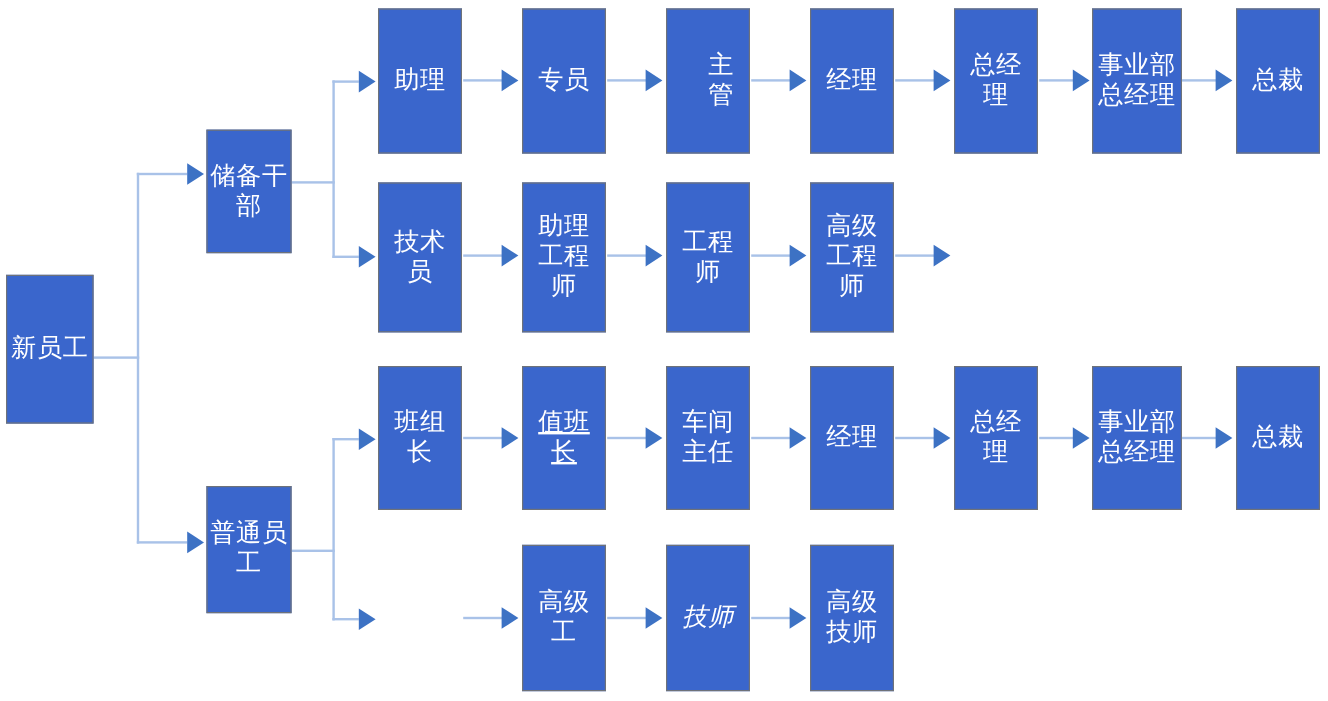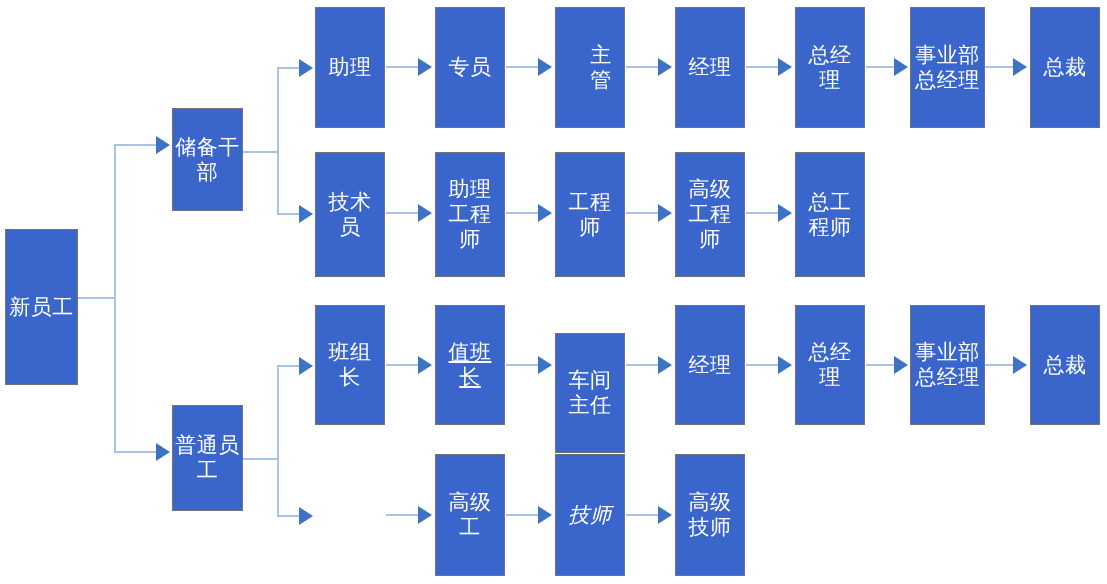--- a/index.html
+++ b/index.html
@@ -122,21 +122,21 @@
   <div class="hline" style="left:985px; top:364px; width:30px;"></div>
   <div class="arrow" style="left:1013px; top:356px;"></div>
 
   <div class="hline" style="left:386px; top:514px; width:34px;"></div>
   <div class="arrow" style="left:418px; top:506px;"></div>
   <div class="hline" style="left:506px; top:514px; width:34px;"></div>
   <div class="arrow" style="left:538px; top:506px;"></div>
   <div class="hline" style="left:626px; top:514px; width:34px;"></div>
   <div class="arrow" style="left:658px; top:506px;"></div>
 
-  <div class="node" style="left:5px; top:229px; width:73px; height:156px;">
+  <div class="node" style="left:5px; top:229px; width:73px; height:124px;">
     <span class="label">新员工</span>
   </div>
 
   <div class="node" style="left:172px; top:108px; width:71px; height:103px;">
     <span class="label">储备干部</span>
   </div>
 
   <div class="node" style="left:172px; top:405px; width:71px; height:106px;">
     <span class="label">普通员工</span>
   </div>
@@ -168,31 +168,28 @@
   </div>
   <div class="node" style="left:435px; top:152px; width:70px; height:125px;">
     <span class="label">助理工程师</span>
   </div>
   <div class="node" style="left:555px; top:152px; width:70px; height:125px;">
     <span class="label">工程师</span>
   </div>
   <div class="node" style="left:675px; top:152px; width:70px; height:125px;">
     <span class="label">高级工程师</span>
   </div>
-  <div class="node" style="left:795px; top:152px; width:70px; height:125px;">
-    <span class="label">总工程师</span>
-  </div>
 
   <div class="node" style="left:315px; top:305px; width:70px; height:120px;">
     <span class="label">班组长</span>
   </div>
   <div class="node" style="left:435px; top:305px; width:70px; height:120px;text-decoration:underline;">
     <span class="label">值班长</span>
   </div>
-  <div class="node" style="left:555px; top:305px; width:70px; height:120px;margin-top:28px;">
+  <div class="node" style="left:555px; top:305px; width:70px; height:120px;">
     <span class="label">车间主任</span>
   </div>
   <div class="node" style="left:675px; top:305px; width:70px; height:120px;">
     <span class="label">经理</span>
   </div>
   <div class="node" style="left:795px; top:305px; width:70px; height:120px;">
     <span class="label">总经理</span>
   </div>
   <div class="node" style="left:910px; top:305px; width:75px; height:120px;">
     <span class="label">事业部总经理</span>

